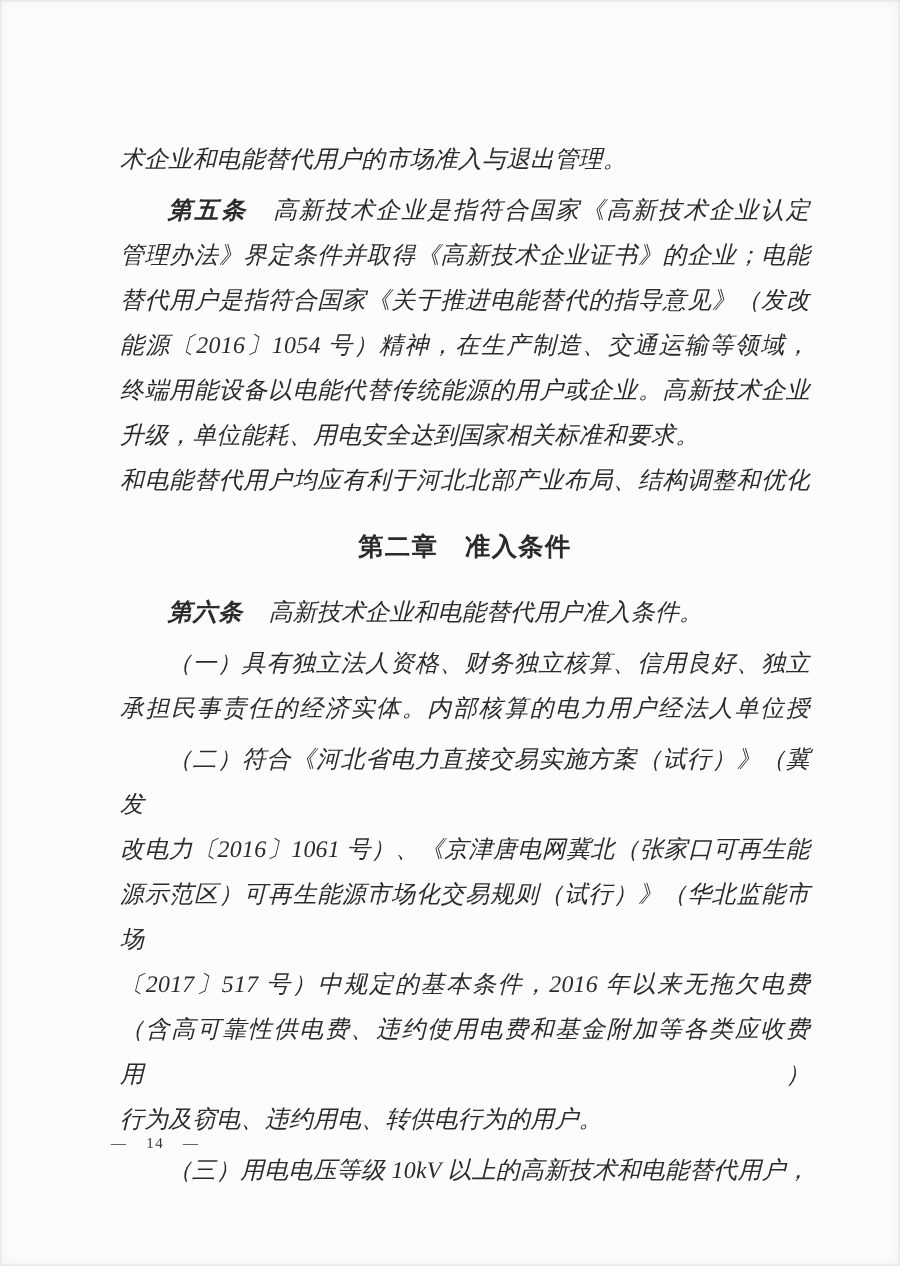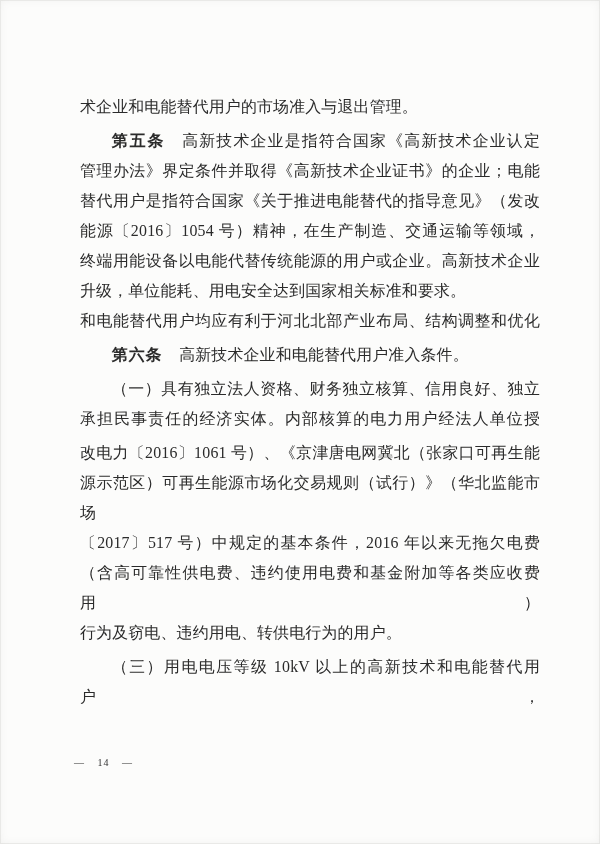--- a/index.html
+++ b/index.html
@@ -16,21 +16,21 @@
     box-shadow: inset 0 0 10px rgba(0,0,0,0.05), inset 0 0 0 1px #eeeeec;
     color: #2b2b2b;
     overflow: hidden;
   }
   .doc-body {
     box-sizing: border-box;
     padding: 92px 60px 0 80px;
     font-size: 15.9px;
     color: #2b2b2b;
   }
-  .para { margin: 4px 0 0 0; }
+  .para { margin: 4px 0 0 0; font-style: italic; }
   .para:first-child { margin-top: 0; }
   .line {
     line-height: 30px;
     text-align: justify;
     letter-spacing: 0.2px;
   }
   .line.fill { text-align-last: justify; }
   .line.indent { text-indent: 2em; }
   .term {
     font-weight: 700;
@@ -67,28 +67,30 @@
       </div>
       <div class="para">
         <div class="line fill indent"><span class="term">第五条</span>高新技术企业是指符合国家《高新技术企业认定</div>
         <div class="line fill">管理办法》界定条件并取得《高新技术企业证书》的企业；电能</div>
         <div class="line fill">替代用户是指符合国家《关于推进电能替代的指导意见》（发改</div>
         <div class="line fill">能源〔2016〕1054 号）精神，在生产制造、交通运输等领域，</div>
         <div class="line fill">终端用能设备以电能代替传统能源的用户或企业。高新技术企业</div>
         <div class="line">升级，单位能耗、用电安全达到国家相关标准和要求。</div>
         <div class="line fill">和电能替代用户均应有利于河北北部产业布局、结构调整和优化</div>
       </div>
+      <div class="heading">第二章　准入条件</div>
       <div class="para">
         <div class="line indent"><span class="term">第六条</span>高新技术企业和电能替代用户准入条件。</div>
       </div>
       <div class="para">
         <div class="line fill indent">（一）具有独立法人资格、财务独立核算、信用良好、独立</div>
         <div class="line fill">承担民事责任的经济实体。内部核算的电力用户经法人单位授</div>
       </div>
       <div class="para">
+        <div class="line fill indent">（二）符合《河北省电力直接交易实施方案（试行）》（冀发</div>
         <div class="line fill">改电力〔2016〕1061 号）、《京津唐电网冀北（张家口可再生能</div>
         <div class="line fill">源示范区）可再生能源市场化交易规则（试行）》（华北监能市场</div>
         <div class="line fill">〔2017〕517 号）中规定的基本条件，2016 年以来无拖欠电费</div>
         <div class="line fill">（含高可靠性供电费、违约使用电费和基金附加等各类应收费用）</div>
         <div class="line">行为及窃电、违约用电、转供电行为的用户。</div>
       </div>
       <div class="para">
         <div class="line fill indent">（三）用电电压等级 10kV 以上的高新技术和电能替代用户，</div>
       </div>
     </div>

